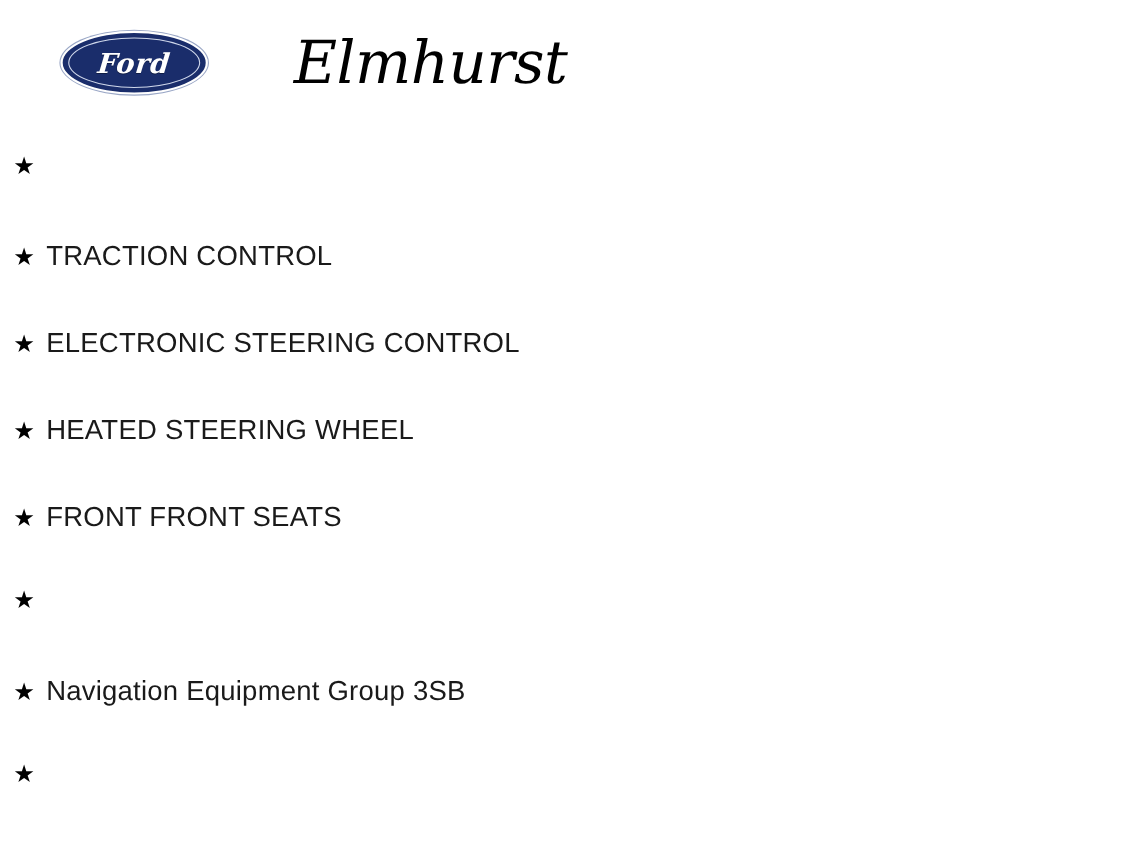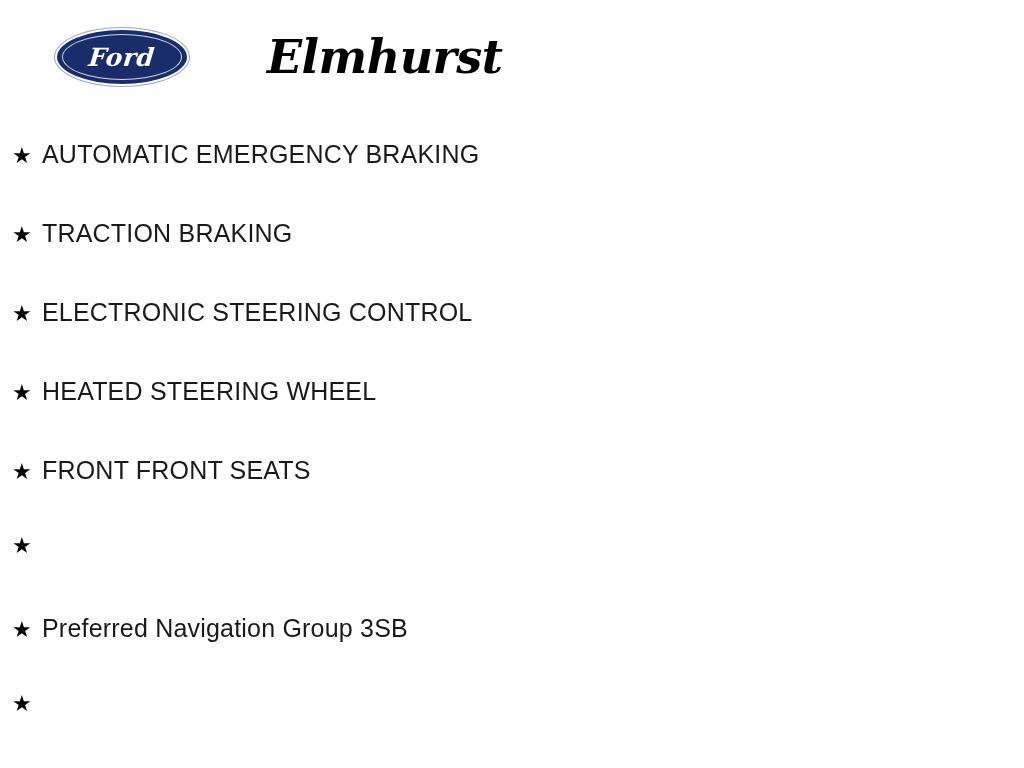--- a/index.html
+++ b/index.html
@@ -55,22 +55,22 @@
     font-size: 25px;
     letter-spacing: 0.5px;
     transform: skewX(-6deg);
     text-shadow: 0 1px 0 rgba(0,0,0,0.35);
   }
 
   .dealer-name {
     margin-left: 78px;
     font-family: "DejaVu Serif", serif;
     font-style: italic;
-    font-weight: bold;
-    font-size: 46px;
+    font-weight: normal;
+    font-size: 54px;
     letter-spacing: -0.5px;
     color: #000000;
     line-height: 1;
   }
 
   .feature-list {
     position: absolute;
     top: 140px;
     left: 0;
     width: 1024px;
@@ -108,41 +108,40 @@
 <div class="header">
   <div class="ford-oval">
     <span class="ford-script">Ford</span>
   </div>
   <div class="dealer-name">Elmhurst</div>
 </div>
 
 <ul class="feature-list">
   <li class="feature-item">
     <span class="bullet-star">★</span>
-    <span class="feature-label">AUTOMATIC EMERGENCY BRAKING</span>
   </li>
   <li class="feature-item">
     <span class="bullet-star">★</span>
-    <span class="feature-label">TRACTION BRAKING</span>
+    <span class="feature-label">TRACTION CONTROL</span>
   </li>
   <li class="feature-item">
     <span class="bullet-star">★</span>
     <span class="feature-label">ELECTRONIC STEERING CONTROL</span>
   </li>
   <li class="feature-item">
     <span class="bullet-star">★</span>
     <span class="feature-label">HEATED STEERING WHEEL</span>
   </li>
   <li class="feature-item">
     <span class="bullet-star">★</span>
     <span class="feature-label">FRONT FRONT SEATS</span>
   </li>
   <li class="feature-item">
     <span class="bullet-star">★</span>
   </li>
   <li class="feature-item">
     <span class="bullet-star">★</span>
-    <span class="feature-label">Preferred Navigation Group 3SB</span>
+    <span class="feature-label">Navigation Equipment Group 3SB</span>
   </li>
   <li class="feature-item">
     <span class="bullet-star">★</span>
   </li>
 </ul>
 
 </body></html>

